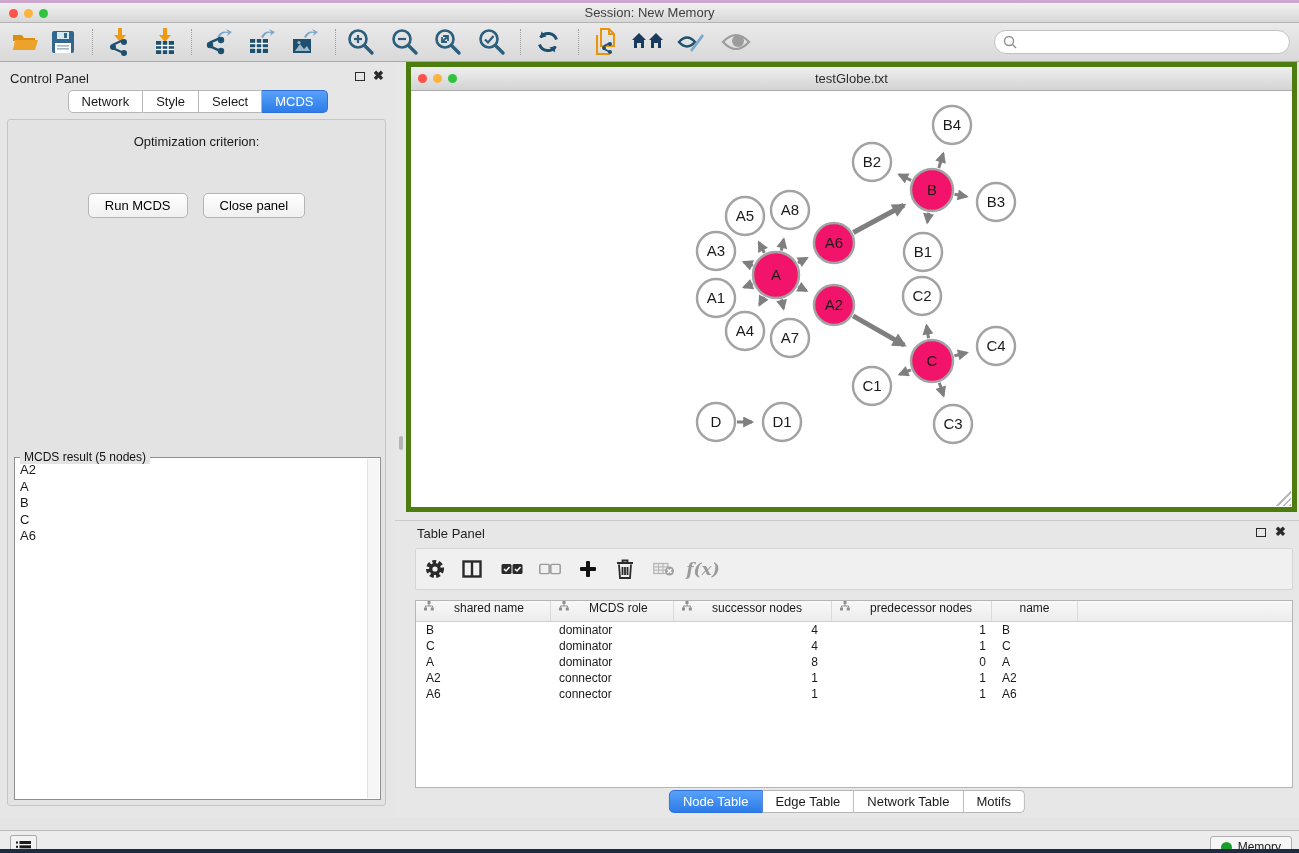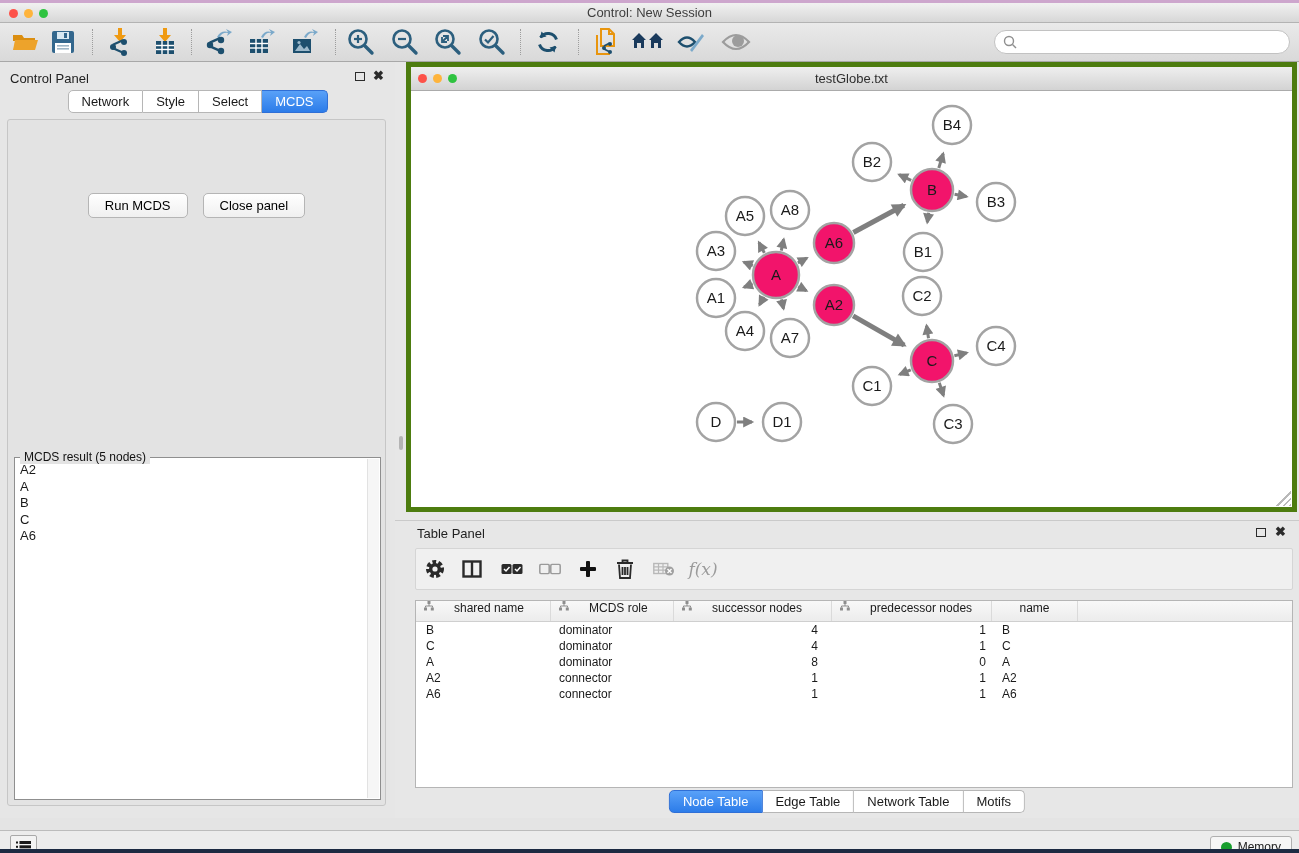--- a/index.html
+++ b/index.html
@@ -67,21 +67,21 @@
   .nw-content { position:absolute; left:0; top:25px; right:0; bottom:0; background:#fff; }
   .resize-grip { position:absolute; right:1px; bottom:1px; width:16px; height:16px;
                  background:repeating-linear-gradient(135deg, transparent 0 3px, #b9b9b9 3px 4.5px);
                  clip-path:polygon(100% 0, 100% 100%, 0 100%); }
 
   
   #table-panel { position:absolute; left:395px; top:520px; width:904px; height:298px; background:#e7e7e7; border-top:1px solid #cacaca; }
   .tp-toolbar { position:absolute; left:20px; right:6px; top:27px; height:42px; background:#f0f0f0;
                 border:1px solid #d5d5d5; border-radius:2px; }
   .ttbtn { position:absolute; top:50%; transform:translate(-50%,-50%); display:flex; align-items:center; justify-content:center; }
-  .fx { font-family:"DejaVu Serif", serif; font-style:italic; font-size:17px; color:#9b9b9b; }
+  .fx { font-family:"DejaVu Serif", serif; font-style:italic; font-size:17px; color:#9b9b9b;font-weight:bold; }
   .tp-table { position:absolute; left:20px; right:6px; top:79px; height:188px; background:#fff; border:1px solid #b5b5b5; overflow:hidden; }
   .tgrid { display:grid; grid-template-columns:135px 123px 158px 160px 86px 1fr; }
   .thead { height:21px; background:linear-gradient(#f8f8f8,#ececec); border-bottom:1px solid #cfcfcf; }
   .th { display:flex; gap:20px; padding-left:8px; font-size:12px; color:#1a1a1a; border-right:1px solid #dadada; overflow:hidden; }
   .th.center { justify-content:center; padding-left:0; }
   .trow { height:16px; }
   .td { font-size:12px; line-height:16px; white-space:nowrap; overflow:hidden; }
   .td.c0 { padding-left:10px; } .td.c1 { padding-left:8px; }
   .td.c2 { text-align:right; padding-right:14px; } .td.c3 { text-align:right; padding-right:6px; }
   .td.c4 { padding-left:10px; }
@@ -100,21 +100,21 @@
 
 <div id="root">
   <div class="desktop-top"></div>
 
   <div class="titlebar">
     <div class="lights">
       <div class="light red"></div>
       <div class="light yellow"></div>
       <div class="light green"></div>
     </div>
-    <div class="title">Control: New Session</div>
+    <div class="title">Session: New Memory</div>
   </div>
 
   <div class="toolbar">
     <div class="tbtn" style="left:25px">
       <svg width="28" height="24" viewBox="0 0 28 24">
           <path d="M2 5h9l2 3h11v3H2z" fill="#db8e10"></path>
           <path d="M2 20 4 10h23l-3 10z" fill="#eda32b"></path>
         </svg>
     </div>
     <div class="tbtn" style="left:63px">
@@ -276,20 +276,21 @@
     <div class="panel-header">Control Panel</div>
     <div class="float-box" style="right:30px"></div>
     <div class="close-x" style="right:11px">✖</div>
     <div id="cp-tabs" class="seg-tabs">
         <div class="seg">Network</div>
         <div class="seg">Style</div>
         <div class="seg">Select</div>
         <div class="seg active">MCDS</div>
       </div>
     <div class="cp-body">
+      <div class="opt-label">Optimization criterion:</div>
       <div class="btn-row">
         <button class="push-btn">Run MCDS</button>
         <button class="push-btn">Close panel</button>
       </div>
       <div class="result-box">
         <div class="result-legend">MCDS result (5 nodes)</div>
         <div class="result-list" id="result-list">
             <div>A2</div>
             <div>A</div>
             <div>B</div>

